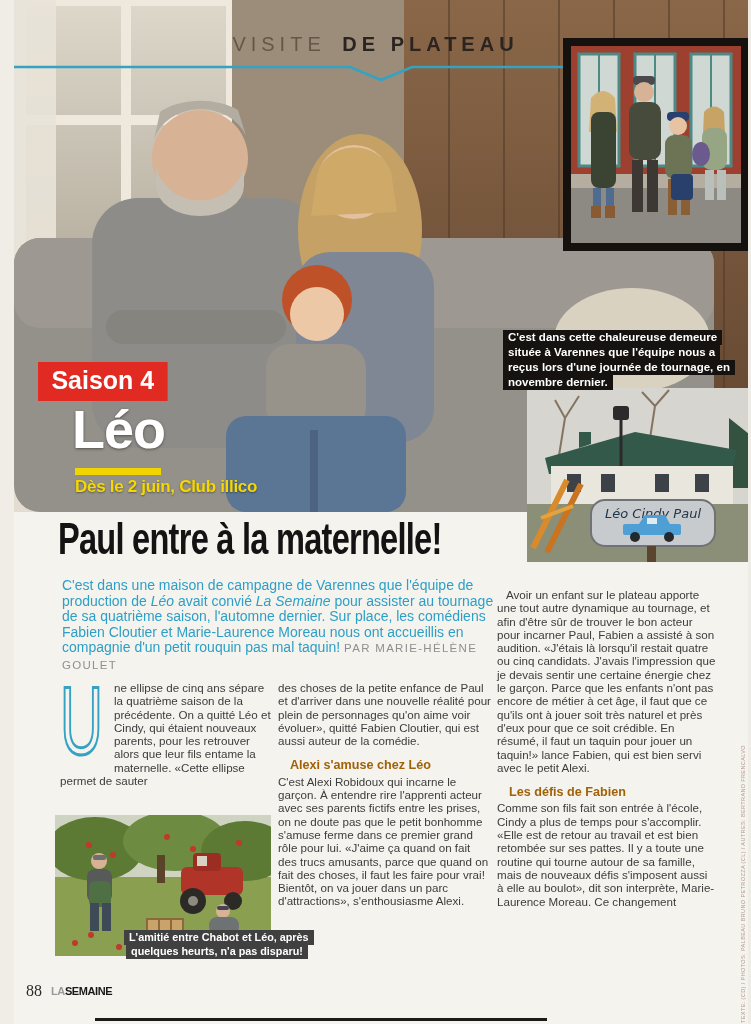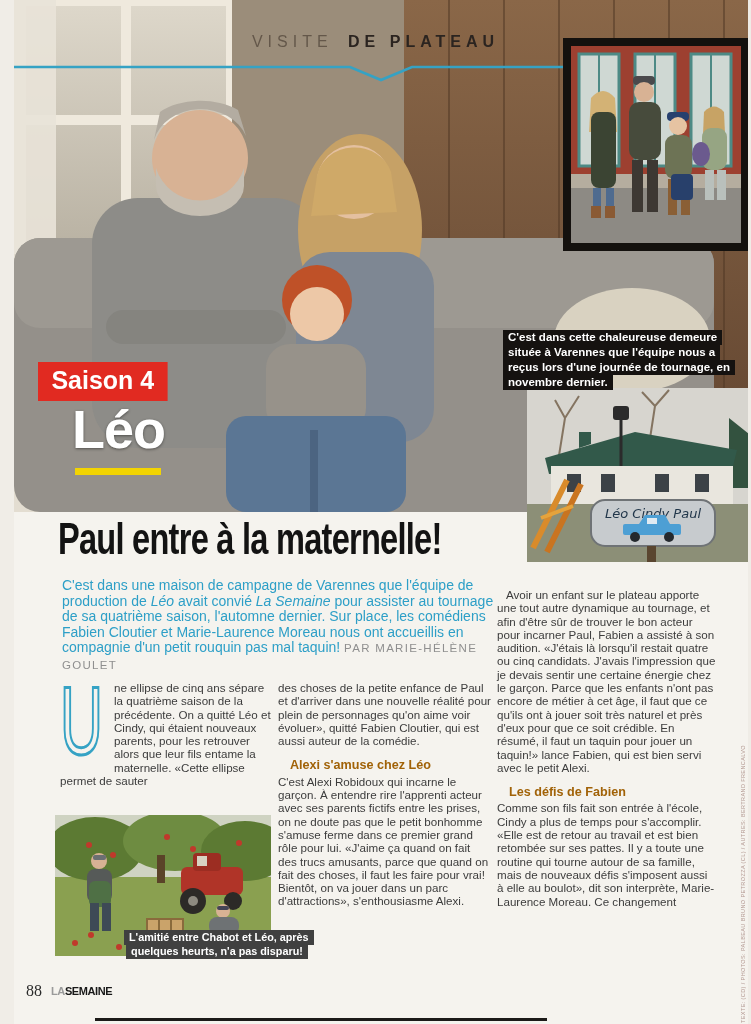--- a/index.html
+++ b/index.html
@@ -5,21 +5,21 @@
   * { margin:0; padding:0; box-sizing:border-box; }
   body { background:#d9d6d0; font-family:"Liberation Sans", sans-serif; }
   .page { position:relative; width:751px; height:1024px; background:#f5f3ee; overflow:hidden; margin:0 auto; }
 
   
   .photo-main { position:absolute; left:14px; top:0; width:735px; height:512px; overflow:hidden; }
   .photo-main svg { display:block; }
 
   
   .section-header { position:absolute; top:33px; left:0; width:751px; text-align:center;
-    font-size:16px; letter-spacing:5px; z-index:6; }
+    font-size:20px; letter-spacing:5px; z-index:6; }
   .section-header .lite { color:rgba(55,44,34,.55); font-weight:400; }
   .section-header .bold { color:#2b2420; font-weight:700; margin-left:6px; }
   .teal-rule { position:absolute; top:58px; left:0; width:751px; height:26px; z-index:6; }
 
   
   .season-badge { position:absolute; left:38px; top:362px; background:#e12a21; color:#fff;
     font-weight:700; font-size:26px; padding:3px 14px 5px 14px; z-index:7;
     transform:scaleX(.96); transform-origin:left; }
   .show-title { position:absolute; left:72px; top:398px; color:#fff; font-weight:700;
     font-size:54px; z-index:7; text-shadow:0 1px 3px rgba(0,0,0,.45); letter-spacing:-1px; }
@@ -245,20 +245,21 @@
             <circle cx="142" cy="149" r="5" fill="#24292e"></circle>
         </g>
         <rect x="120" y="158" width="9" height="16" fill="#5a4630"></rect>
       </g>
     </svg>
   </div>
 
   <div class="season-badge">Saison 4</div>
   <div class="show-title">Léo</div>
   <div class="yellow-bar"></div>
+  <div class="air-date">Dès le 2 juin, Club illico</div>
 
   <h1 class="headline">Paul entre à la maternelle!</h1>
   <p class="lead"><span>C'est dans une maison de campagne de Varennes que l'équipe de production de </span><i>Léo</i><span> avait convié </span><i>La Semaine</i><span> pour assister au tournage de sa quatrième saison, l'automne dernier. Sur place, les comédiens Fabien Cloutier et Marie-Laurence Moreau nous ont accueillis en compagnie d'un petit rouquin pas mal taquin! </span><span class="byline">PAR MARIE-HÉLÈNE GOULET</span></p>
 
   <div class="col col-1">
     <span class="dropcap">U</span><span>ne ellipse de cinq ans sépare la quatrième saison de la précédente. On a quitté Léo et Cindy, qui étaient nouveaux parents, pour les retrouver alors que leur fils entame la maternelle. «Cette ellipse permet de sauter</span>
   </div>
 
   <div class="col col-2">
     <div>des choses de la petite enfance de Paul et d'arriver dans une nouvelle réalité pour plein de personnages qu'on aime voir évoluer», quitté Fabien Cloutier, qui est aussi auteur de la comédie.</div>

